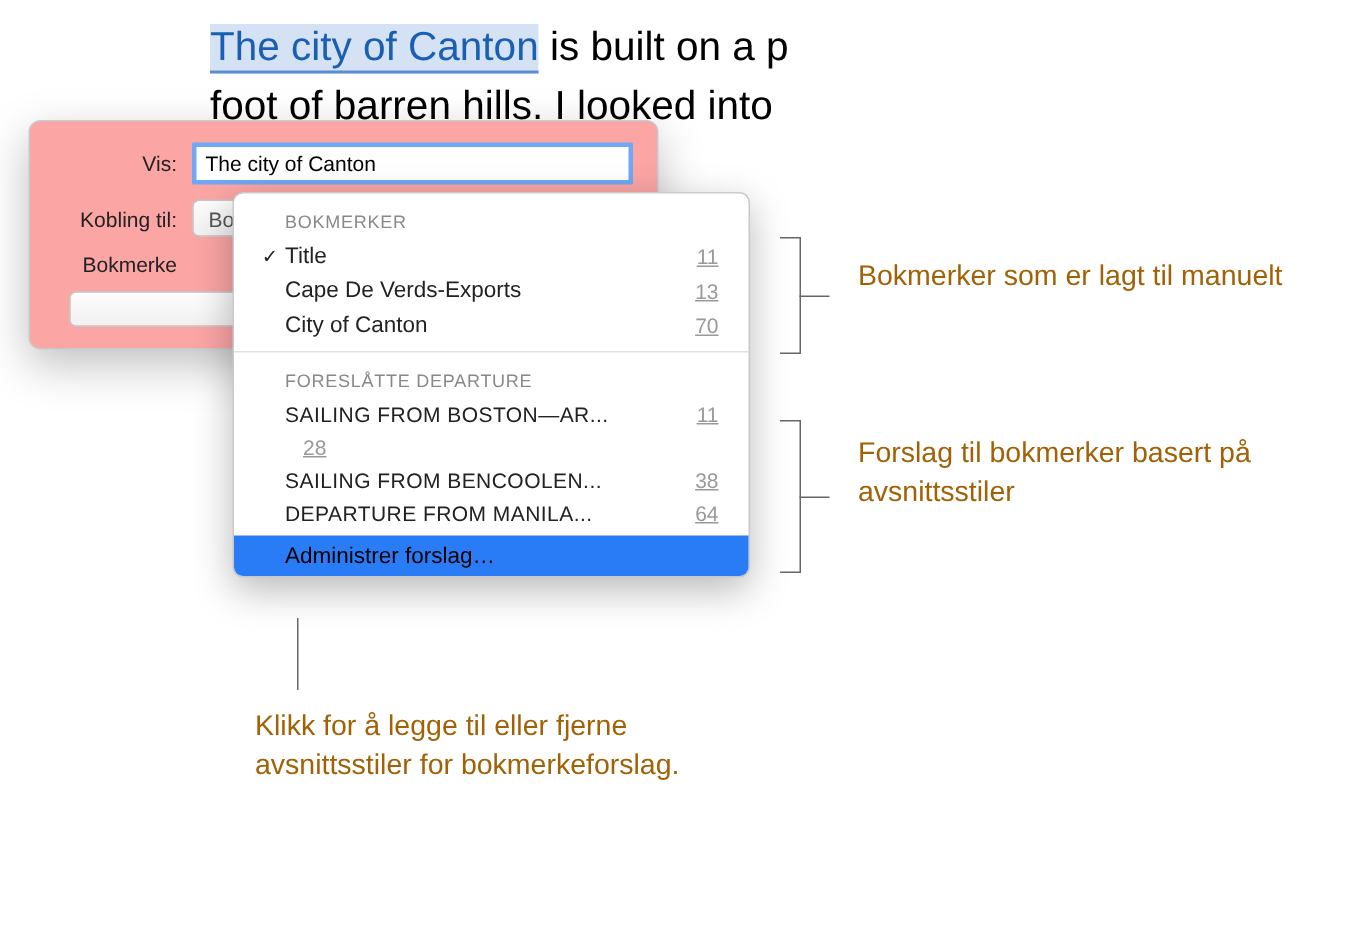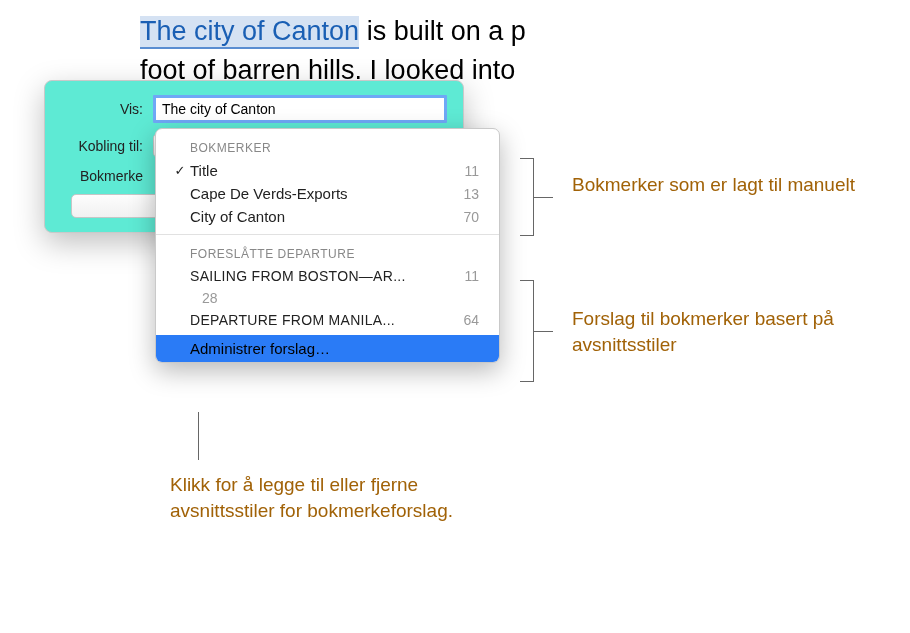--- a/index.html
+++ b/index.html
@@ -22,23 +22,23 @@
     }
     .doc-text .link {
       color: #1a5fb4;
       border-bottom: 2px solid #5a8dd1;
       background: #d5e2f3;
       padding-bottom: 1px;
     }
     .popover {
       position: absolute;
       top: 80px;
-      left: 44px;
+      left: 19px;
       width: 420px;
-      background: #5eead4;
+      background: #fca5a5;
       border: 1px solid #c9c9c9;
       border-radius: 8px;
       box-shadow: 0 10px 30px rgba(0,0,0,0.25);
       padding: 14px 16px 14px 16px;
       font-size: 14px;
       color: #222;
     }
     .row {
       display: flex;
       align-items: center;
@@ -144,20 +144,21 @@
     .dd-label {
       flex: 1;
       white-space: nowrap;
       overflow: hidden;
       text-overflow: ellipsis;
     }
     .dd-page {
       color: #999;
       font-size: 14px;
       padding-left: 12px;
+      text-decoration: underline;
     }
     .dd-sep {
       height: 1px;
       background: #e1e1e1;
       margin: 6px 0;
     }
     .dd-item.highlighted {
       background: #2a7bf6;
       color: #fff;
       margin-top: 4px;
@@ -259,30 +260,35 @@
     <span class="dd-check"></span>
     <span class="dd-label">SAILING FROM BOSTON—AR...</span>
     <span class="dd-page">11</span>
   </div>
   <div class="dd-item dd-suggested">
     <span class="dd-check"></span>
     <span class="dd-page">28</span>
   </div>
   <div class="dd-item dd-suggested">
     <span class="dd-check"></span>
+    <span class="dd-label">SAILING FROM BENCOOLEN...</span>
+    <span class="dd-page">38</span>
+  </div>
+  <div class="dd-item dd-suggested">
+    <span class="dd-check"></span>
     <span class="dd-label">DEPARTURE FROM MANILA...</span>
     <span class="dd-page">64</span>
   </div>
 
   <div class="dd-item highlighted">
     <span class="dd-check"></span>
     <span class="dd-label">Administrer forslag…</span>
   </div>
 </div>
 
 <div class="bracket" style="top:158px; height:78px; left:520px;"></div>
 <div class="callout" style="top:172px; left:572px; width:300px;">Bokmerker som er lagt til manuelt</div>
 
 <div class="bracket" style="top:280px; height:102px; left:520px;"></div>
-<div class="callout" style="top:306px; left:572px; width:310px;">Forslag til bokmerker basert på avsnittsstiler</div>
+<div class="callout" style="top:290px; left:572px; width:310px;">Forslag til bokmerker basert på avsnittsstiler</div>
 
 <div class="leader-line" style="top:412px; height:48px; left:198px;"></div>
 <div class="callout" style="top:472px; left:170px; width:300px;">Klikk for å legge til eller fjerne avsnittsstiler for bokmerkeforslag.</div>
 
 </body></html>

